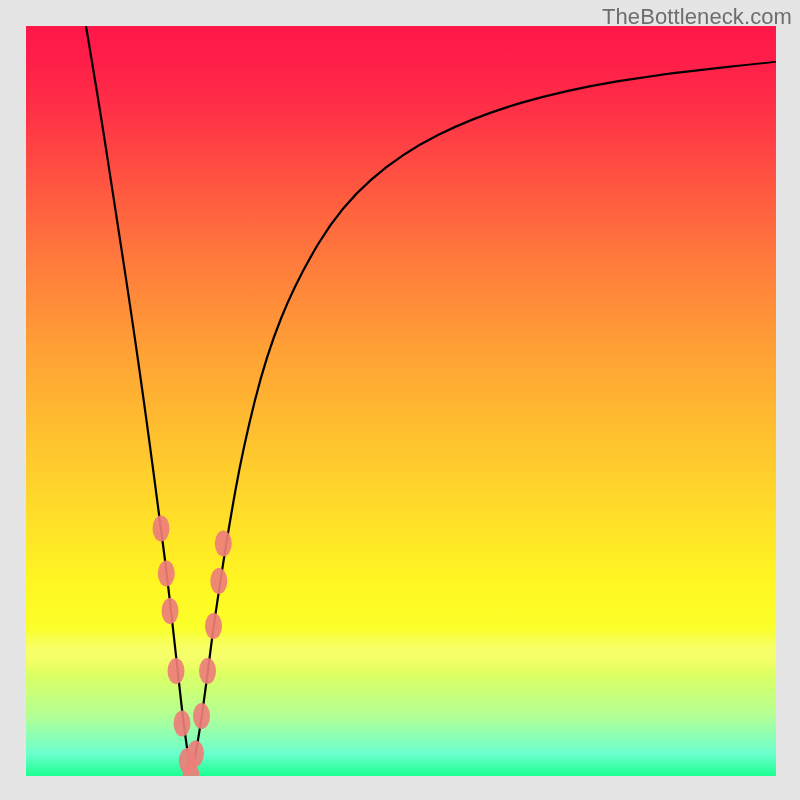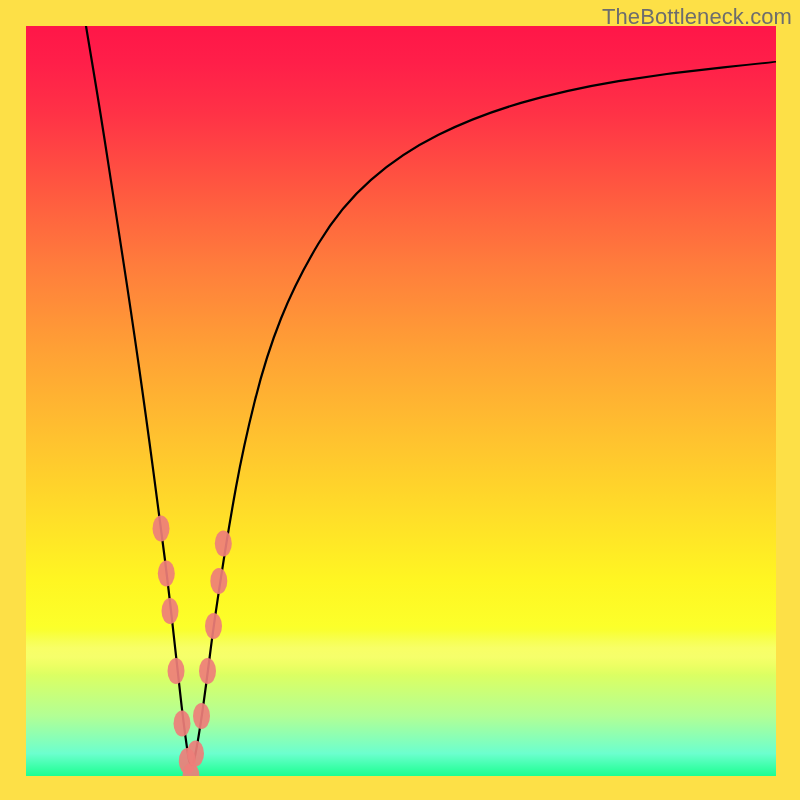--- a/index.html
+++ b/index.html
@@ -7,21 +7,21 @@
     padding: 0;
     width: 800px;
     height: 800px;
     overflow: hidden;
     background: #000;
     font-family: Arial, Helvetica, sans-serif;
   }
   .outer {
     width: 800px;
     height: 800px;
-    background: #fde047;
+    background: #e5e5e5;
     position: relative;
   }
   .plot-area {
     position: absolute;
     left: 26px;
     top: 26px;
     width: 750px;
     height: 750px;
     overflow: hidden;
   }

